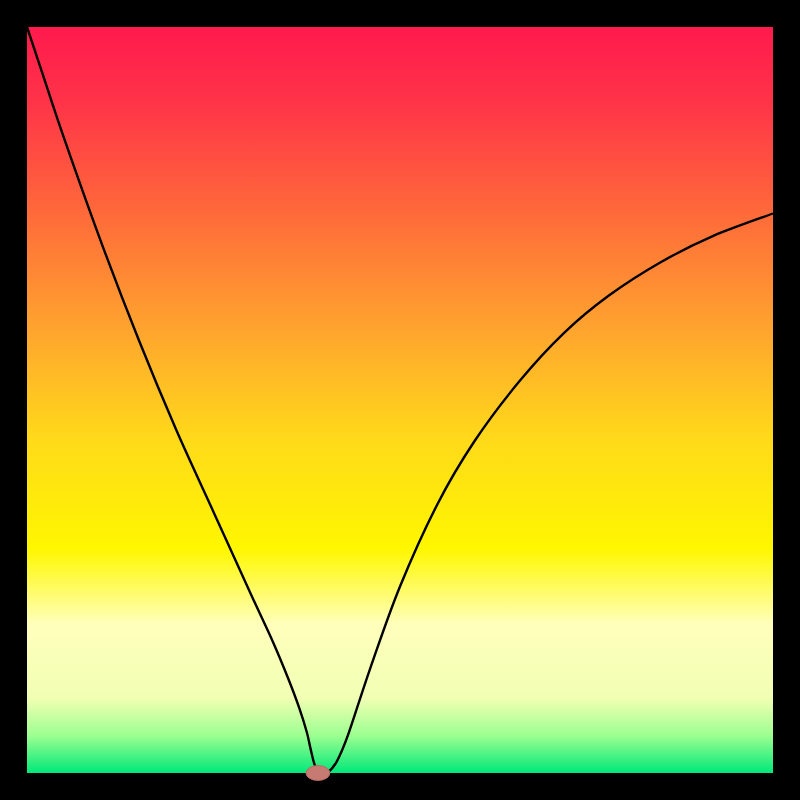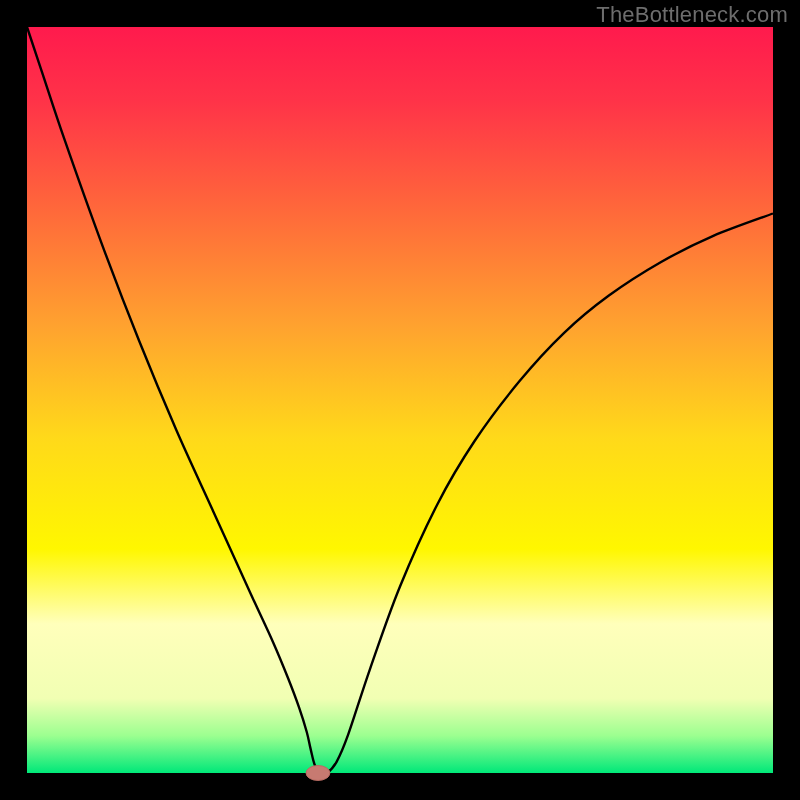--- a/index.html
+++ b/index.html
@@ -50,14 +50,13 @@
           <stop offset="90%" stop-color="#f1ffb3"></stop>
           <stop offset="95%" stop-color="#9cff90"></stop>
           <stop offset="100%" stop-color="#00e879"></stop>
         </linearGradient>
     </defs>
     <rect id="outer-bg" x="0" y="0" width="800" height="800" fill="#000000"></rect>
     <rect id="plot-bg" x="27" y="27" width="746" height="746" fill="url(#bg-grad)"></rect>
     <path id="curve" fill="none" stroke-width="2.4" d="M 27.00 27.00 C 29.49 34.46, 35.70 53.11, 41.92 71.76 C 48.14 90.41, 54.35 110.30, 64.30 138.90 C 74.25 167.50, 89.17 209.77, 101.60 243.34 C 114.03 276.91, 126.47 309.24, 138.90 340.32 C 151.33 371.40, 163.77 401.24, 176.20 429.84 C 188.63 458.44, 201.07 484.55, 213.50 511.90 C 225.93 539.25, 240.85 572.20, 250.80 593.96 C 260.75 615.72, 266.96 628.40, 273.18 642.45 C 279.40 656.50, 283.75 667.32, 288.10 678.26 C 292.45 689.20, 296.18 699.15, 299.29 708.10 C 302.40 717.05, 304.88 725.26, 306.75 731.97 C 308.62 738.68, 309.11 742.79, 310.48 748.38 C 311.85 753.98, 313.22 761.44, 314.96 765.54 C 316.70 769.64, 318.93 771.76, 320.92 773.00 C 322.91 774.24, 324.28 774.87, 326.89 773.00 C 329.50 771.13, 333.11 768.03, 336.59 761.81 C 340.07 755.59, 342.18 751.24, 347.78 735.70 C 353.38 720.16, 361.46 693.43, 370.16 668.56 C 378.86 643.69, 388.81 613.85, 400.00 586.50 C 411.19 559.15, 424.87 528.68, 437.30 504.44 C 449.73 480.19, 460.92 461.54, 474.60 441.03 C 488.28 420.51, 504.44 399.38, 519.36 381.35 C 534.28 363.32, 549.20 347.16, 564.12 332.86 C 579.04 318.56, 592.72 307.37, 608.88 295.56 C 625.04 283.75, 643.69 271.94, 661.10 261.99 C 678.51 252.04, 694.67 243.96, 713.32 235.88 C 731.97 227.80, 763.05 217.23, 773.00 213.50" stroke="#000000"></path>
     <ellipse id="marker" cx="317.94" cy="773" rx="11.936" ry="7.46" fill="#c77a71" stroke="#b86b62" stroke-width="1"></ellipse>
   </svg>
-  <div class="watermark">TheBottleneck.com</div>
 </div>
 
 </body></html>

